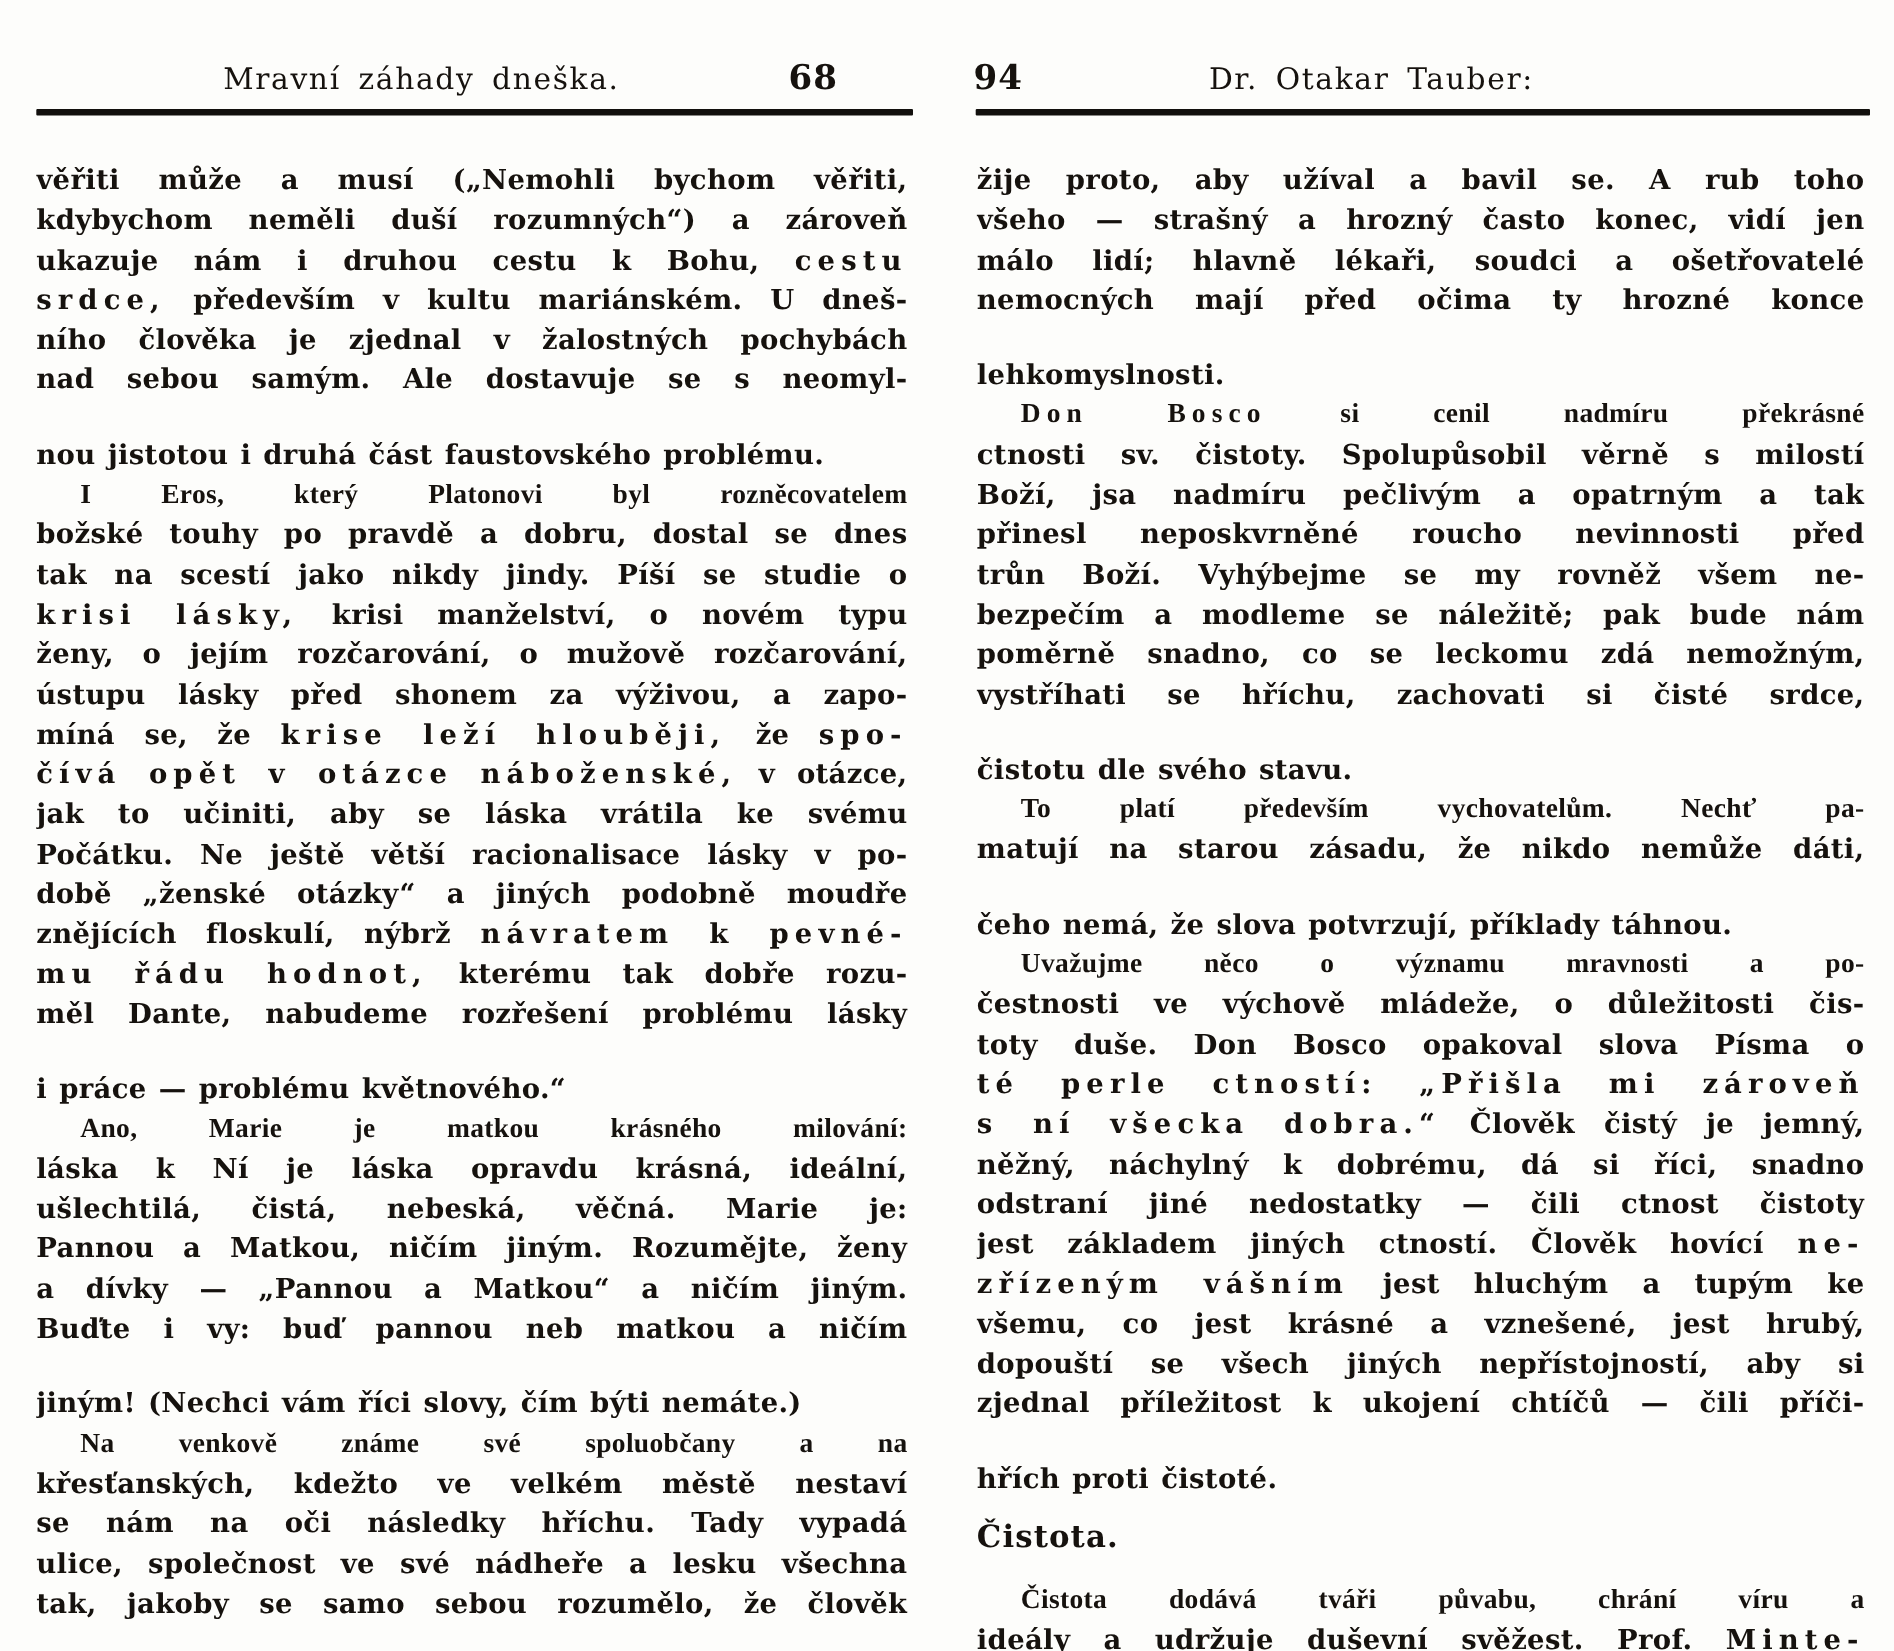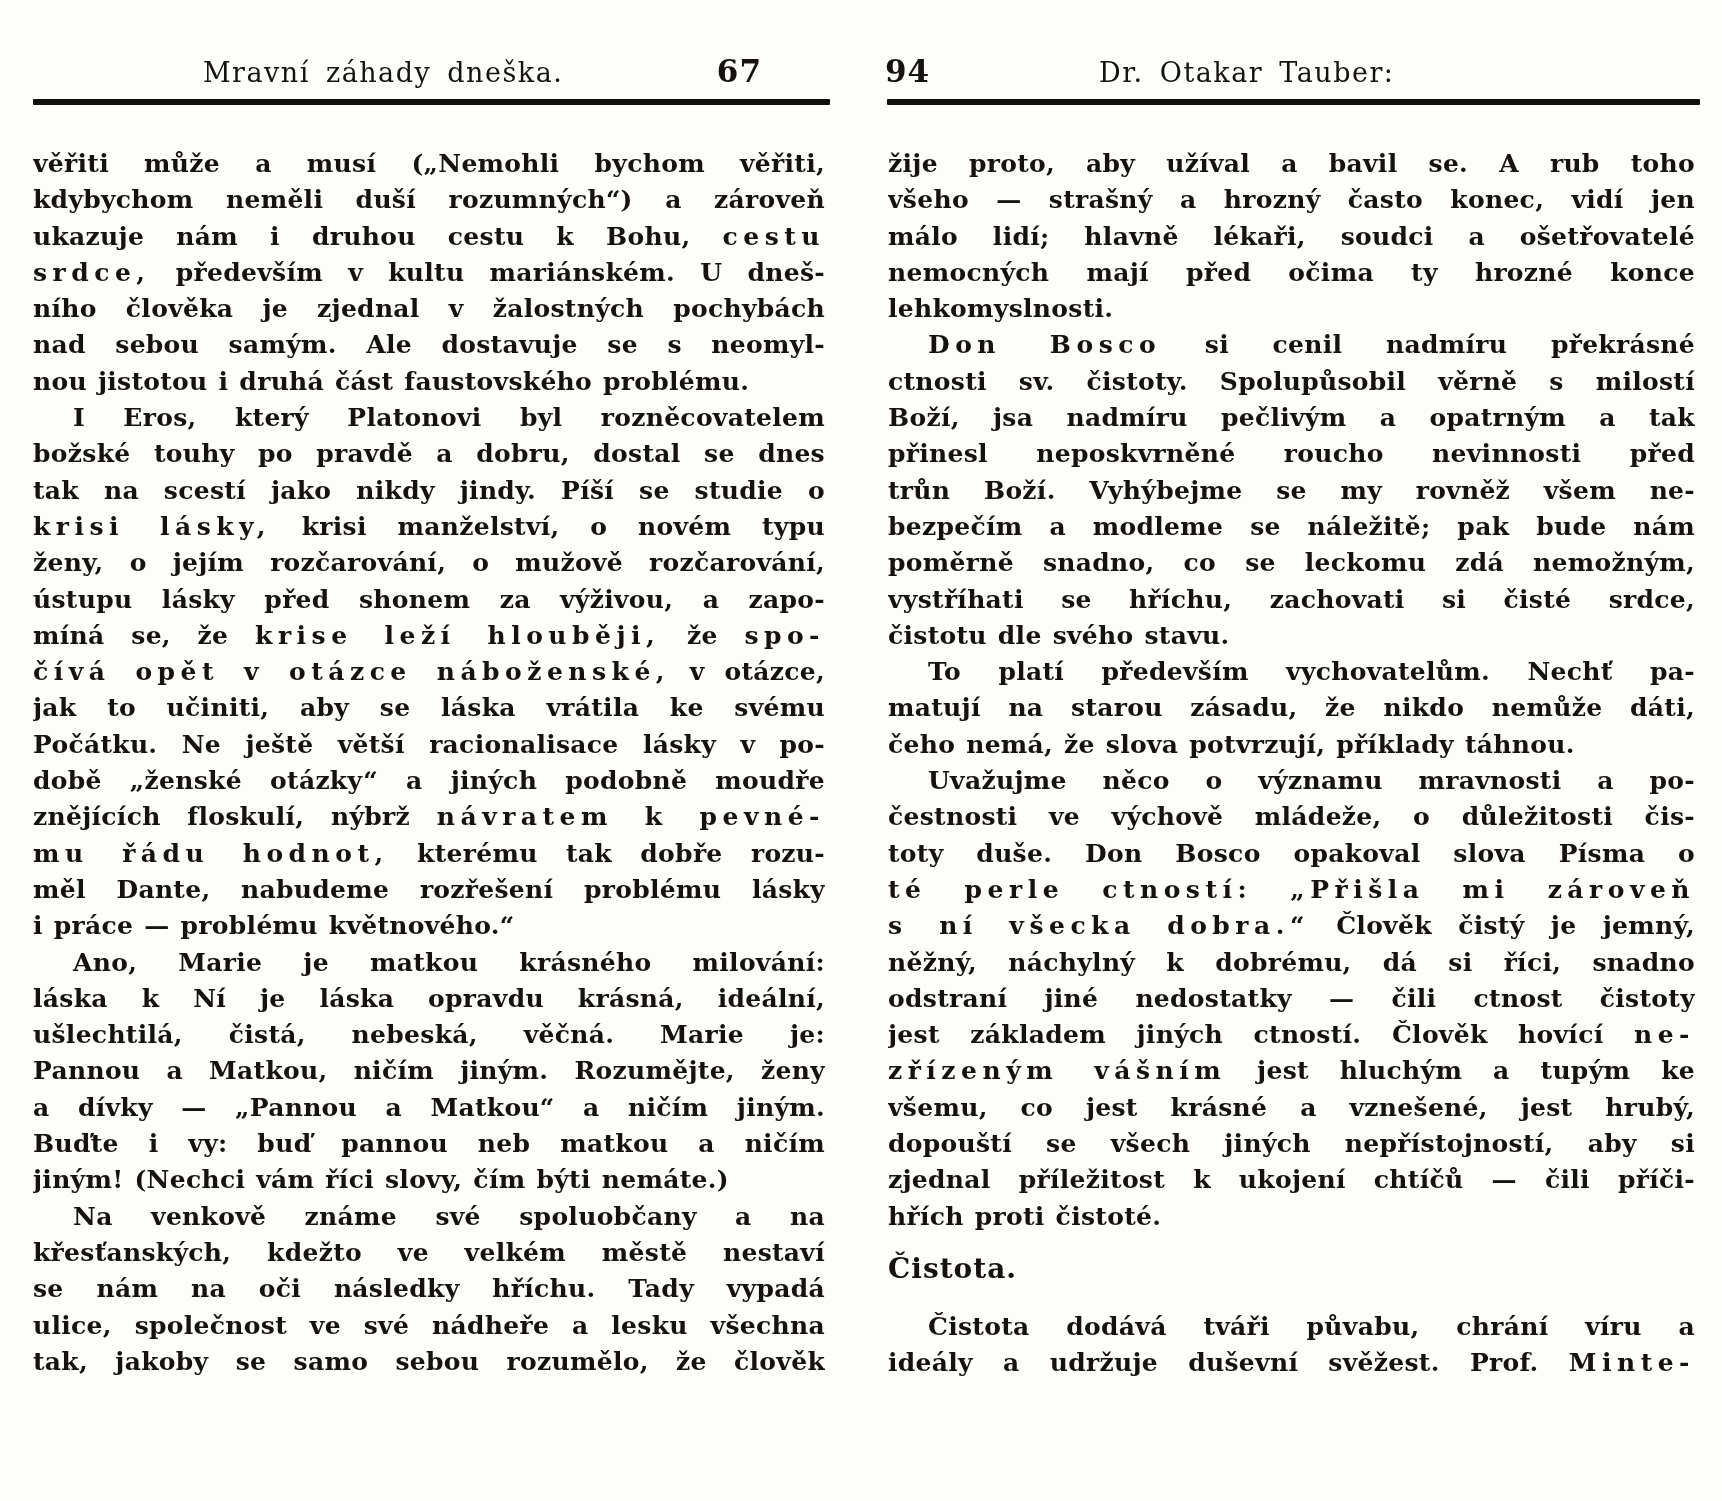--- a/index.html
+++ b/index.html
@@ -46,39 +46,39 @@
   .page.left  .page-body { left: 33px; width: 792px; }
   .page.right .page-body { left: 27px; width: 807px; }
 
   .line {
     font-size: 25px; font-weight: 700;
     line-height: 36.3px; height: 36.3px;
     letter-spacing: 0.3px; word-spacing: 2px;
     text-align: justify; text-align-last: justify;
     overflow: hidden;
   }
-  .line.last { text-align-last: left; }
-  .line.indent { padding-left: 40px; }
+  .line.last { text-align-last: left; margin-top: 32px; }
+  .line.indent { padding-left: 40px; font-family: Liberation Serif, serif; }
   .sp { letter-spacing: 0.22em; }
 
   .heading {
     font-size: 28px; font-weight: 700;
     line-height: 36px; height: 36px;
     margin-top: 16px; margin-bottom: 22px;
     letter-spacing: 1px;
   }
 </style>
 </head>
 <body>
 
 <div class="spread">
 
   <div class="page left">
     <div class="running-title">Mravní záhady dneška.</div>
-    <div class="page-number">67</div>
+    <div class="page-number">68</div>
     <div class="head-rule"></div>
     <div class="page-body">
         <div class="line">věřiti může a musí („Nemohli bychom věřiti,</div>
         <div class="line">kdybychom neměli duší rozumných“) a zároveň</div>
         <div class="line">ukazuje nám i druhou cestu k Bohu, <span class="sp">cestu</span></div>
         <div class="line"><span class="sp">srdce,</span> především v kultu mariánském. U dneš-</div>
         <div class="line">ního člověka je zjednal v žalostných pochybách</div>
         <div class="line">nad sebou samým. Ale dostavuje se s neomyl-</div>
         <div class="line last">nou jistotou i druhá část faustovského problému.</div>
         <div class="line indent">I Eros, který Platonovi byl rozněcovatelem</div>

